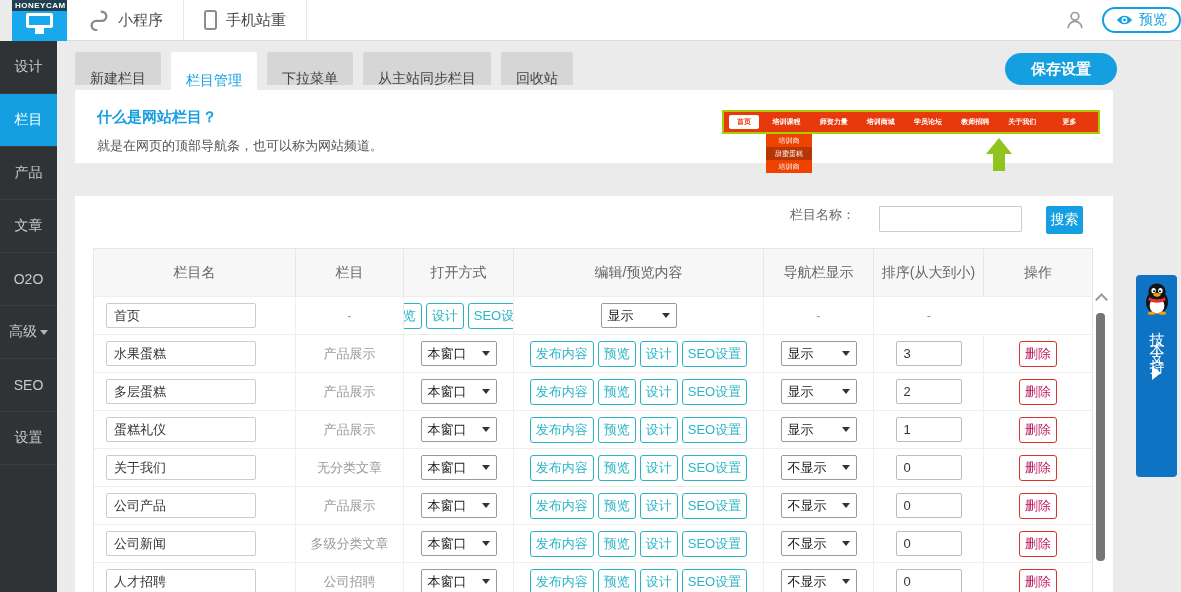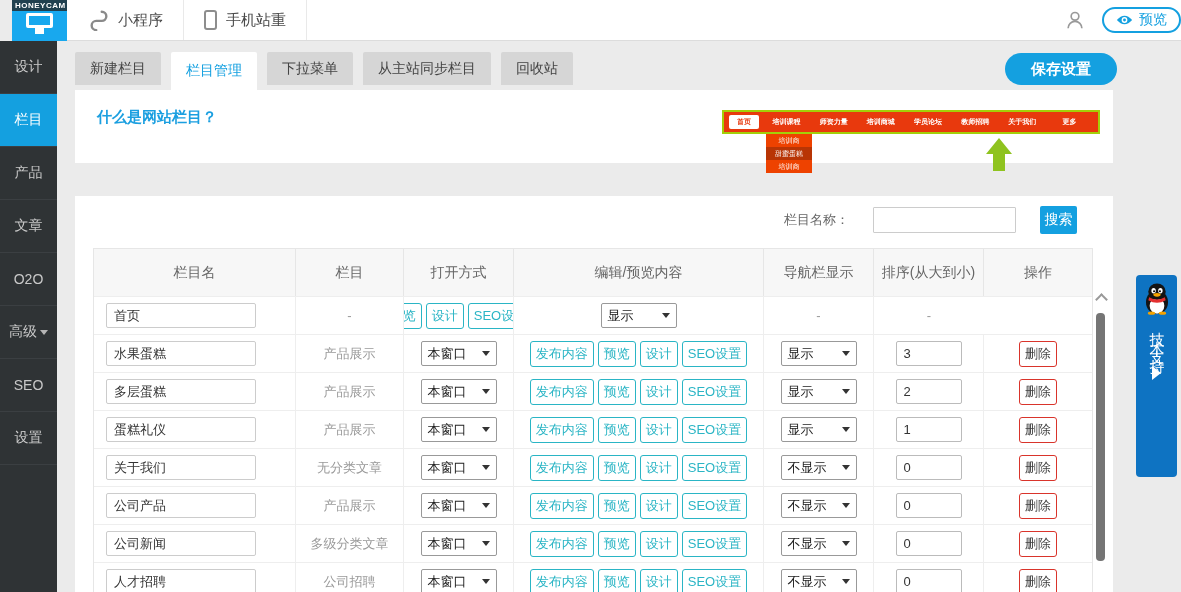--- a/index.html
+++ b/index.html
@@ -20,63 +20,63 @@
   .preview-pill { display:flex; align-items:center; gap:6px; border:2px solid #14a0e0; border-radius:14px; height:26px; padding:0 12px; color:#14a0e0; font-size:14px; background:#fff; cursor:pointer; }
 
   
   .sidebar { position:absolute; left:0; top:41px; width:57px; height:551px; background:#2f3335; }
   .side-item { height:53px; display:flex; align-items:center; justify-content:center; color:#c9c9c9; font-size:14px; border-bottom:1px solid #3b3f42; cursor:pointer; gap:2px; }
   .side-item.active { background:#14a0e0; color:#fff; }
   .side-caret { width:0; height:0; border-left:4px solid transparent; border-right:4px solid transparent; border-top:5px solid #b5b5b5; margin-left:1px; }
 
   
   .tabstrip { position:absolute; left:75px; top:52px; height:38px; display:flex; align-items:flex-start; gap:10px; }
-  .tab { height:33px; line-height:33px; padding:0 15px; background:#d6d6d6; color:#444; font-size:14px; border-radius:2px 2px 0 0; cursor:pointer; white-space:nowrap; }
+  .tab { height:33px; line-height:33px; padding:10px 15px; background:#d6d6d6; color:#444; font-size:14px; border-radius:2px 2px 0 0; cursor:pointer; white-space:nowrap; }
   .tab.active { height:38px; line-height:36px; background:#fff; color:#14a0e0; }
   .save-btn { position:absolute; left:1005px; top:53px; width:112px; height:32px; border:none; border-radius:16px; background:#14a0e0; color:#fff; font-size:15px; font-weight:bold; cursor:pointer; font-family:inherit; }
 
   
   .panel1 { position:absolute; left:75px; top:90px; width:1038px; height:73px; background:#fff; }
   .intro-title { position:absolute; left:22px; top:18px; font-size:15px; font-weight:bold; color:#1b9fe0; }
   .intro-desc { position:absolute; left:22px; top:47px; font-size:13px; color:#555; }
   .navprev { position:absolute; left:647px; top:20px; width:378px; }
   .navprev-bar { height:24px; border:2px solid #a4cf08; background:#e8390d; display:flex; align-items:center; padding:0 5px; }
   .np-item { flex:1; text-align:center; color:#fff; font-size:7px; font-weight:bold; white-space:nowrap; cursor:pointer; }
   .np-home { flex:0 0 auto; background:#fff; color:#e8390d; border-radius:2px; padding:2px 8px; margin-right:4px; }
   .np-drop { position:absolute; left:44px; top:24px; width:46px; background:#ee4200; }
   .np-drop-item { height:13px; line-height:13px; text-align:center; color:#fff; font-size:7px; cursor:pointer; }
   .np-drop-item.hl { background:#b83505; }
   .green-arrow { position:absolute; left:264px; top:28px; width:26px; height:34px; }
   .ga-head { width:0; height:0; border-left:13px solid transparent; border-right:13px solid transparent; border-bottom:16px solid #8fc31f; }
   .ga-stem { width:12px; height:17px; background:#8fc31f; margin:0 auto; }
 
   
   .panel2 { position:absolute; left:75px; top:196px; width:1038px; height:396px; background:#fff; }
-  .search-row { position:absolute; right:36px; top:10px; display:flex; align-items:center; gap:24px; }
+  .search-row { position:absolute; right:30px; top:10px; display:flex; gap:24px; }
   .search-label { font-size:13px; color:#666; }
   .search-input { width:143px; height:26px; border:1px solid #ccc; border-radius:1px; padding:0 6px; font-size:13px; font-family:inherit; }
   .search-btn { width:37px; height:28px; background:#14a0e0; color:#fff; border:none; border-radius:2px; font-size:14px; cursor:pointer; font-family:Liberation Sans, sans-serif; }
 
   .table { position:absolute; left:18px; top:52px; width:1000px; border:1px solid #e6e6e6; background:#fff; }
   .thead,.tr { display:grid; grid-template-columns:202px 108px 110px 250px 110px 110px 108px; }
   .thead { height:47px; background:#f7f7f7; }
   .th { display:flex; align-items:center; justify-content:center; color:#666; font-size:14px; border-right:1px solid #e6e6e6; }
   .th:last-child { border-right:none; }
   .tr { height:38px; border-top:1px solid #eee; }
   .td { display:flex; align-items:center; justify-content:center; border-right:1px solid #eee; overflow:hidden; }
   .td:last-child { border-right:none; }
   .td.c1 { justify-content:flex-start; padding-left:12px; }
   .name-input { width:150px; height:25px; border:1px solid #ccc; border-radius:2px; padding:0 7px; font-size:13px; color:#333; font-family:inherit; }
   .cat { font-size:13px; color:#999; }
   .sel { width:76px; height:25px; border:1px solid #999; border-radius:2px; background:#fff; display:flex; align-items:center; justify-content:space-between; padding:0 6px; font-size:13px; color:#222; cursor:pointer; }
   .sel-caret { width:0; height:0; border-left:4px solid transparent; border-right:4px solid transparent; border-top:5px solid #333; }
   .acts { gap:4px; }
   .act { background:#fff; border:1px solid #2ab5c5; color:#2ab5c5; border-radius:3px; font-size:13px; padding:3px 5px; cursor:pointer; white-space:nowrap; font-family:inherit; }
   .sort-input { width:66px; height:25px; border:1px solid #bbb; border-radius:2px; padding:0 7px; font-size:13px; color:#333; font-family:inherit; }
-  .del { background:#fff; border:1px solid #d9342b; color:#404040; border-radius:3px; font-size:13px; padding:3px 5px; cursor:pointer; font-family:inherit; }
+  .del { background:#fff; border:1px solid #d9342b; color:#be185d; border-radius:3px; font-size:13px; padding:3px 5px; cursor:pointer; font-family:inherit; }
   .dash { color:#999; font-size:13px; }
 
   
   .scroll-up { position:absolute; left:1022px; top:99px; width:9px; height:9px; border-top:2px solid #999; border-right:2px solid #999; transform:rotate(-45deg); cursor:pointer; }
   .scroll-thumb { position:absolute; left:1021px; top:117px; width:9px; height:248px; background:#757575; border-radius:4px; cursor:pointer; }
 
   
   .qq { position:absolute; left:1136px; top:275px; width:41px; height:202px; background:#0e73c2; border-radius:4px; display:flex; flex-direction:column; align-items:center; padding-top:7px; cursor:pointer; }
   .qq-text { margin-top:5px; color:#fff; font-size:15px; writing-mode:vertical-rl; text-orientation:upright; letter-spacing:9px; }
   .qq-arrow { margin-top:10px; width:0; height:0; border-top:7px solid transparent; border-bottom:7px solid transparent; border-left:9px solid #fff; }
@@ -159,20 +159,21 @@
     <div class="tab">新建栏目</div>
     <div class="tab active">栏目管理</div>
     <div class="tab">下拉菜单</div>
     <div class="tab">从主站同步栏目</div>
     <div class="tab">回收站</div>
   </div>
   <button class="save-btn">保存设置</button>
 
   <div class="panel1">
     <div class="intro-title">什么是网站栏目？</div>
+    <div class="intro-desc">就是在网页的顶部导航条，也可以称为网站频道。</div>
     <div class="navprev">
       <div class="navprev-bar">
         <span class="np-item np-home">首页</span>
         <span class="np-item">培训课程</span>
         <span class="np-item">师资力量</span>
         <span class="np-item">培训商城</span>
         <span class="np-item">学员论坛</span>
         <span class="np-item">教师招聘</span>
         <span class="np-item">关于我们</span>
         <span class="np-item">更多</span>

